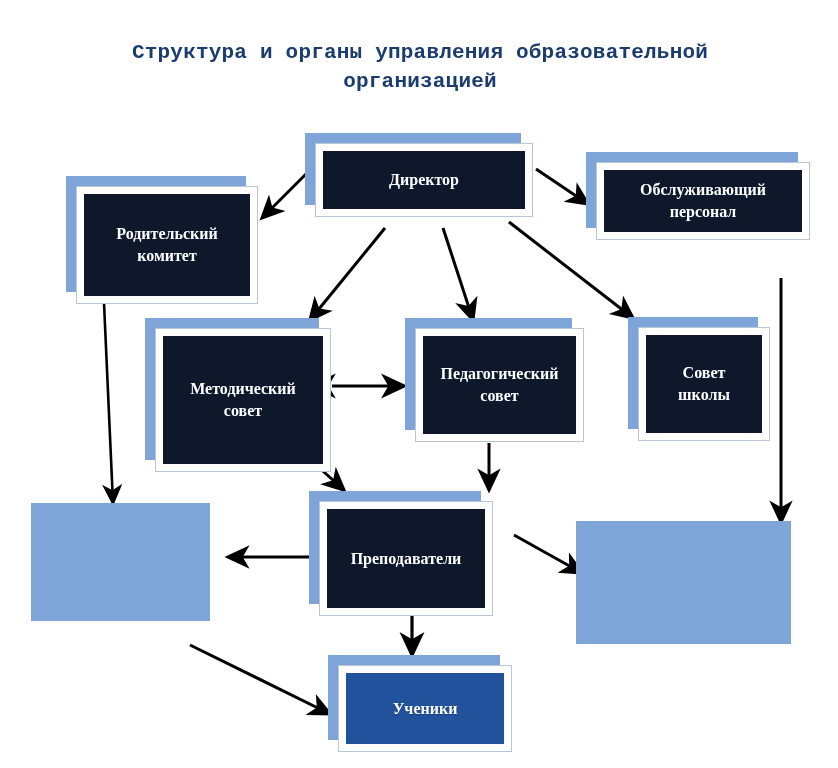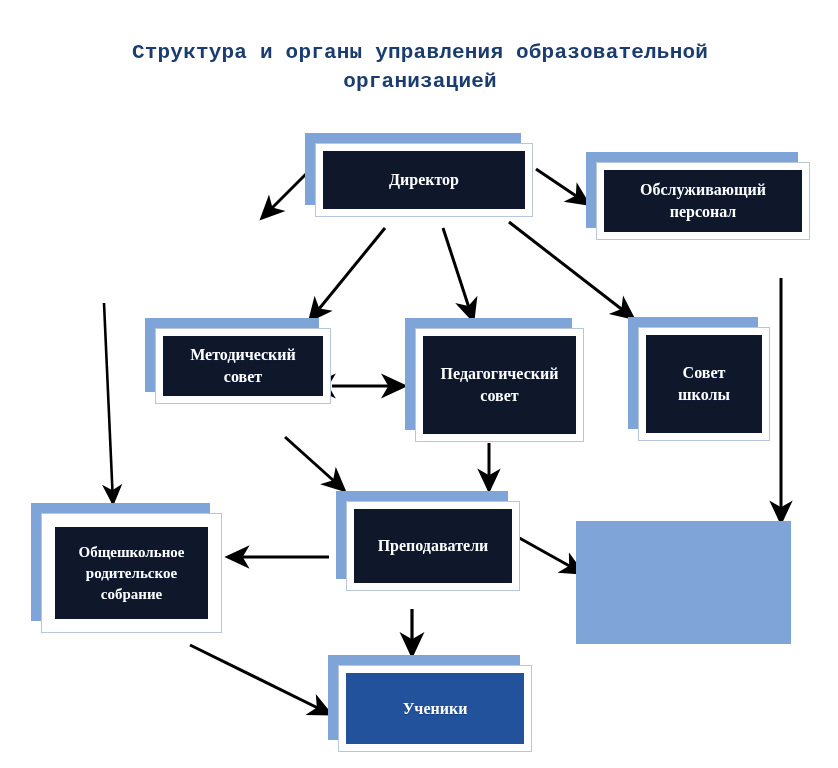--- a/index.html
+++ b/index.html
@@ -147,32 +147,41 @@
 
   <div class="node" style="left:305px; top:133px; width:228px; height:84px;">
     <div class="card-shadow"></div>
     <div class="card-frame">
       <div class="card-fill">
         <span class="card-label">Директор</span>
       </div>
     </div>
   </div>
 
+  <div class="node" style="left:66px; top:176px; width:192px; height:128px;">
+    <div class="card-shadow"></div>
+    <div class="card-frame">
+      <div class="card-fill">
+        <span class="card-label">Родительский
+комитет</span>
+      </div>
+    </div>
+  </div>
 
   <div class="node" style="left:586px; top:152px; width:224px; height:88px;">
     <div class="card-shadow"></div>
     <div class="card-frame">
       <div class="card-fill">
         <span class="card-label">Обслуживающий
 персонал</span>
       </div>
     </div>
   </div>
 
-  <div class="node" style="left:145px; top:318px; width:186px; height:86px;border-radius:12px;">
+  <div class="node" style="left:145px; top:318px; width:186px; height:154px;border-radius:12px;">
     <div class="card-shadow"></div>
     <div class="card-frame">
       <div class="card-fill">
         <span class="card-label">Методический
 совет</span>
       </div>
     </div>
   </div>
 
   <div class="node" style="left:405px; top:318px; width:179px; height:124px;">
@@ -190,43 +199,36 @@
     <div class="card-frame">
       <div class="card-fill">
         <span class="card-label">Совет
 школы</span>
       </div>
     </div>
   </div>
 
   <div class="node thick-frame small-text" style="left:31px; top:503px; width:191px; height:130px;">
     <div class="card-shadow"></div>
-    <div class="card-frame">
-      <div class="card-fill">
-        <span class="card-label">Общешкольное
-родительское
-собрание</span>
-      </div>
-    </div>
-  </div>
-
-  <div class="node" style="left:336px; top:491px; width:184px; height:100px;">
+  </div>
+
+  <div class="node" style="left:309px; top:491px; width:184px; height:125px;">
     <div class="card-shadow"></div>
     <div class="card-frame">
       <div class="card-fill">
         <span class="card-label">Преподаватели</span>
       </div>
     </div>
   </div>
 
   <div class="node" style="left:576px; top:521px; width:227px; height:135px;">
     <div class="card-shadow"></div>
   </div>
 
-  <div class="node dark-fill" style="left:328px; top:655px; width:204px; height:97px;">
+  <div class="node dark-fill" style="left:328px; top:655px; width:184px; height:97px;">
     <div class="card-shadow"></div>
     <div class="card-frame">
       <div class="card-fill">
         <span class="card-label">Ученики</span>
       </div>
     </div>
   </div>
 
 </div>
 

